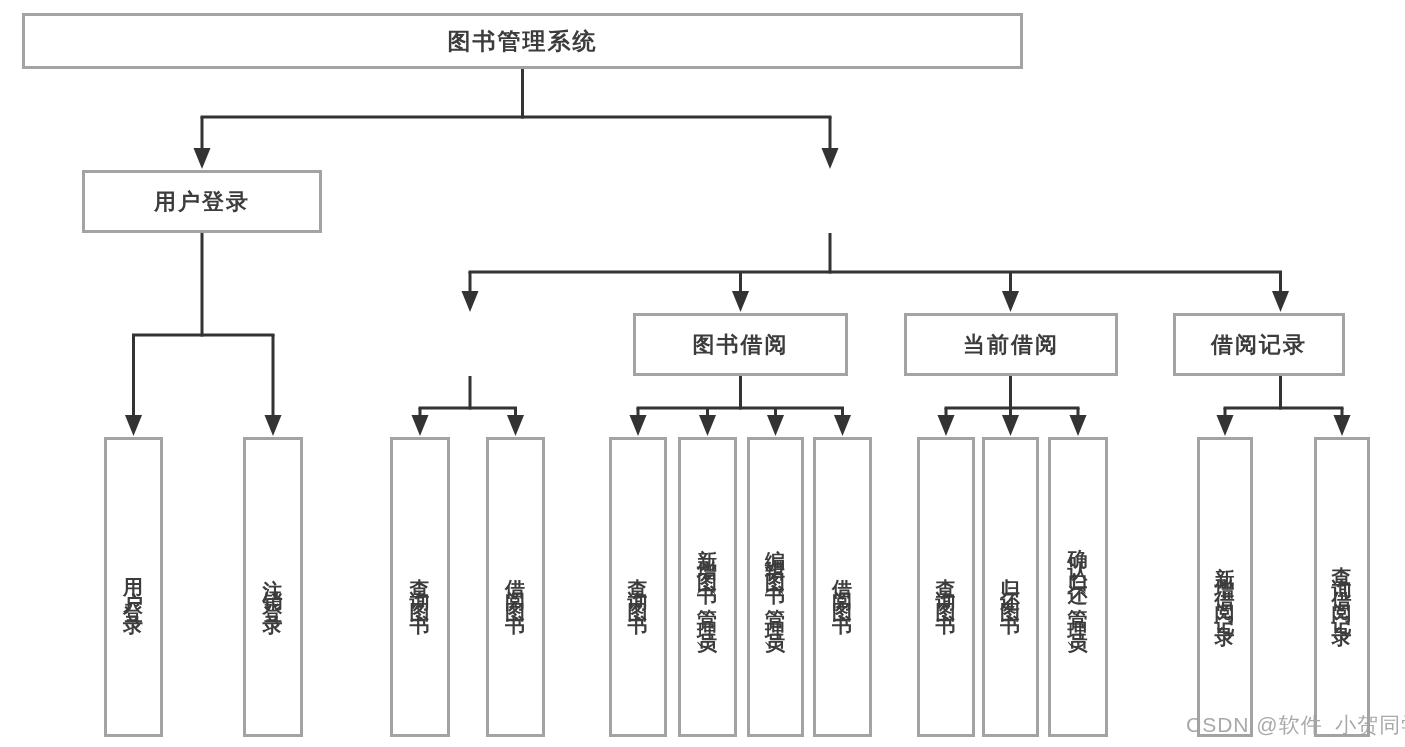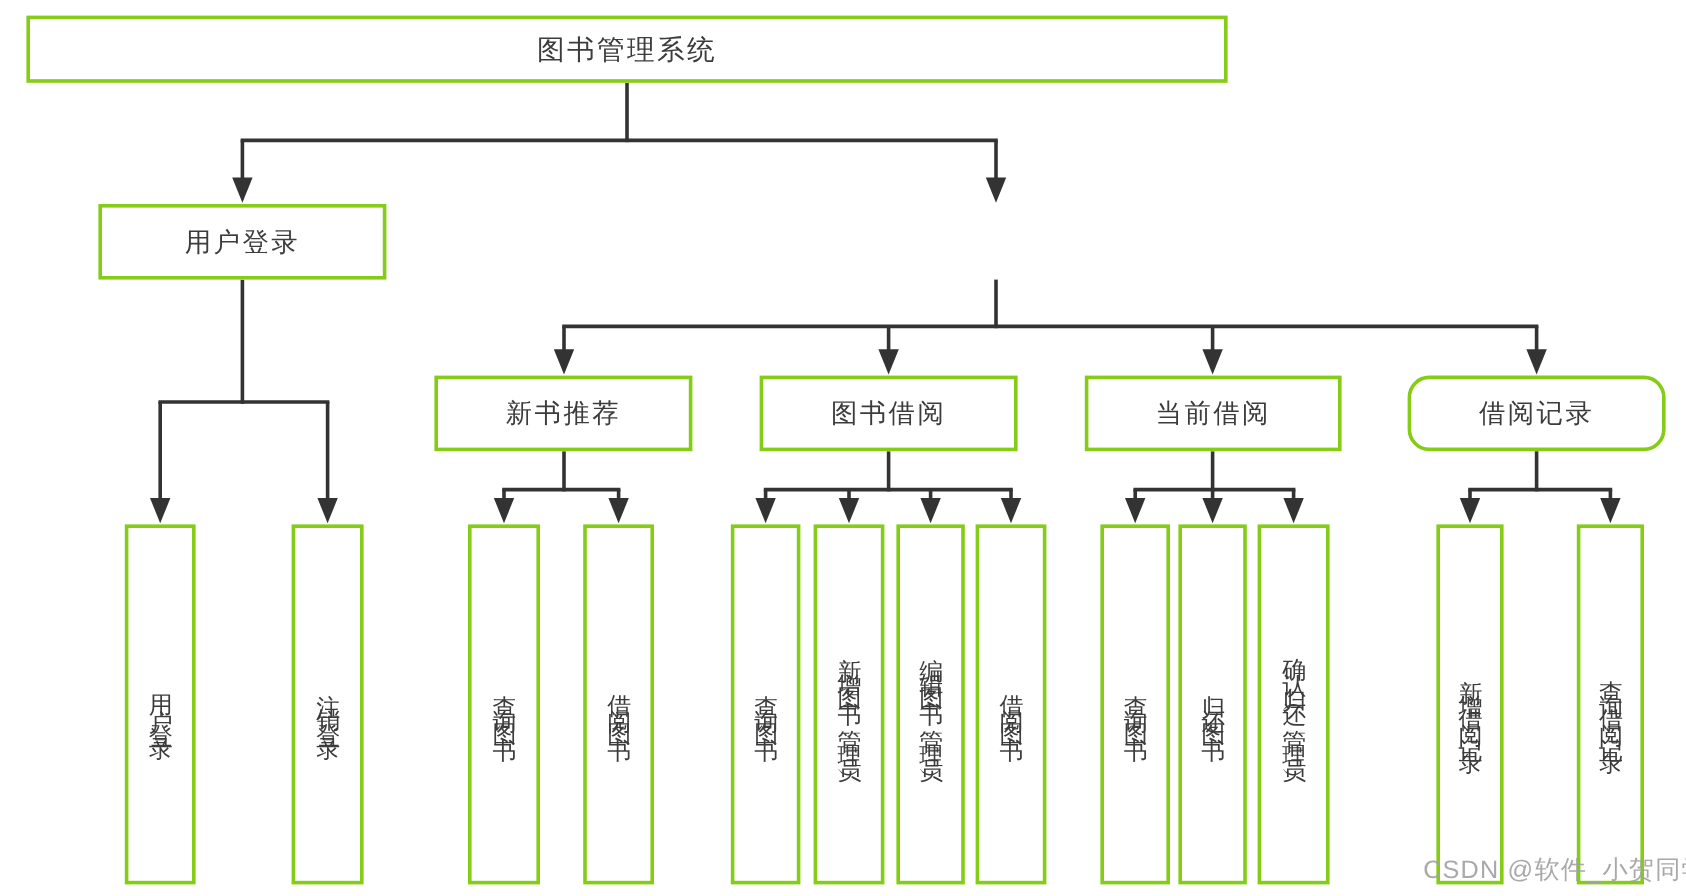--- a/index.html
+++ b/index.html
@@ -13,26 +13,27 @@
   }
   #connectors {
     position: absolute;
     left: 0; top: 0;
     z-index: 0;
   }
   .box {
     position: absolute;
     box-sizing: border-box;
     background: #ffffff;
-    border: 3px solid #84cc16;
+    border: 3px solid #a3a3a3;
     display: flex;
     align-items: center;
     justify-content: center;
     color: #3c3c3c;
     z-index: 1;
+    font-weight: bold;
   }
   .box.lvl {
     font-size: 22px;
     letter-spacing: 2px;
   }
   .box.root-box {
     font-size: 23px;
     letter-spacing: 2px;
   }
   .box.leaf {
@@ -130,30 +131,27 @@
   </svg>
 
   <div class="box root-box" style="left:22px; top:13px; width:1001px; height:56px;">
     <span>图书管理系统</span>
   </div>
 
   <div class="box lvl" style="left:82px; top:170px; width:240px; height:63px;">
     <span>用户登录</span>
   </div>
 
-  <div class="box lvl" style="left:362px; top:313px; width:215px; height:63px;">
-    <span>新书推荐</span>
-  </div>
   <div class="box lvl" style="left:904px; top:313px; width:214px; height:63px;">
     <span>当前借阅</span>
   </div>
   <div class="box lvl" style="left:633px; top:313px; width:215px; height:63px;">
     <span>图书借阅</span>
   </div>
-  <div class="box lvl" style="left:1173px; top:313px; width:215px; height:63px;border-radius:18px;">
+  <div class="box lvl" style="left:1173px; top:313px; width:172px; height:63px;">
     <span>借阅记录</span>
   </div>
 
   <div class="box leaf" style="left:104px; top:437px; width:59px; height:300px;">
     <span>用户登录</span>
   </div>
   <div class="box leaf" style="left:243px; top:437px; width:60px; height:300px;">
     <span>注销登录</span>
   </div>
 

